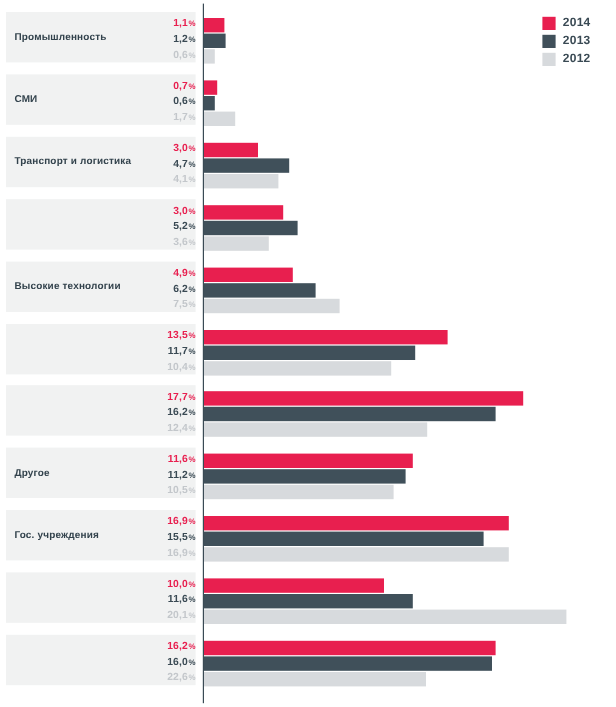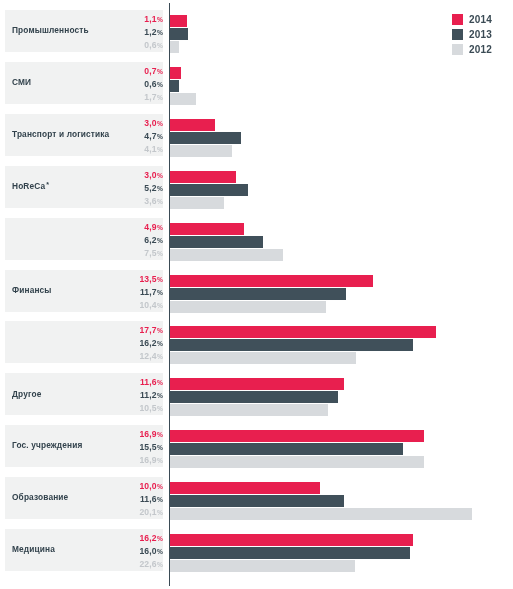--- a/index.html
+++ b/index.html
@@ -184,51 +184,47 @@
           <div class="val y2012"><span>4,1</span><span class="pct">%</span></div>
         </div>
         <div class="plot">
           <div class="bar y2014" style="width: 45.06px;"></div>
           <div class="bar y2013" style="width: 70.594px;"></div>
           <div class="bar y2012" style="width: 61.582px;"></div>
         </div>
       </div>
       <div class="row" style="top: 165.7px;">
         <div class="row-band"></div>
-        <div class="row-label">
-          <span>HoReCa</span>
-          <span class="sup">*</span>
-        </div>
         <div class="vals">
           <div class="val y2014"><span>3,0</span><span class="pct">%</span></div>
           <div class="val y2013"><span>5,2</span><span class="pct">%</span></div>
           <div class="val y2012"><span>3,6</span><span class="pct">%</span></div>
         </div>
         <div class="plot">
           <div class="bar y2014" style="width: 66.088px;"></div>
           <div class="bar y2013" style="width: 78.104px;"></div>
           <div class="bar y2012" style="width: 54.072px;"></div>
         </div>
       </div>
       <div class="row" style="top: 217.6px;">
         <div class="row-band"></div>
+        <div class="row-label">Высокие технологии</div>
         <div class="vals">
           <div class="val y2014"><span>4,9</span><span class="pct">%</span></div>
           <div class="val y2013"><span>6,2</span><span class="pct">%</span></div>
           <div class="val y2012"><span>7,5</span><span class="pct">%</span></div>
         </div>
         <div class="plot">
           <div class="bar y2014" style="width: 73.598px;"></div>
           <div class="bar y2013" style="width: 93.124px;"></div>
           <div class="bar y2012" style="width: 112.65px;"></div>
         </div>
       </div>
       <div class="row" style="top: 269.5px;">
         <div class="row-band"></div>
-        <div class="row-label">Финансы</div>
         <div class="vals">
           <div class="val y2014"><span>13,5</span><span class="pct">%</span></div>
           <div class="val y2013"><span>11,7</span><span class="pct">%</span></div>
           <div class="val y2012"><span>10,4</span><span class="pct">%</span></div>
         </div>
         <div class="plot">
           <div class="bar y2014" style="width: 202.77px;"></div>
           <div class="bar y2013" style="width: 175.734px;"></div>
           <div class="bar y2012" style="width: 156.208px;"></div>
         </div>
@@ -269,35 +265,33 @@
           <div class="val y2012"><span>16,9</span><span class="pct">%</span></div>
         </div>
         <div class="plot">
           <div class="bar y2014" style="width: 253.838px;"></div>
           <div class="bar y2013" style="width: 232.81px;"></div>
           <div class="bar y2012" style="width: 253.838px;"></div>
         </div>
       </div>
       <div class="row" style="top: 477.1px;">
         <div class="row-band"></div>
-        <div class="row-label">Образование</div>
         <div class="vals">
           <div class="val y2014"><span>10,0</span><span class="pct">%</span></div>
           <div class="val y2013"><span>11,6</span><span class="pct">%</span></div>
           <div class="val y2012"><span>20,1</span><span class="pct">%</span></div>
         </div>
         <div class="plot">
           <div class="bar y2014" style="width: 150.2px;"></div>
           <div class="bar y2013" style="width: 174.232px;"></div>
           <div class="bar y2012" style="width: 301.902px;"></div>
         </div>
       </div>
       <div class="row" style="top: 529px;">
         <div class="row-band"></div>
-        <div class="row-label">Медицина</div>
         <div class="vals">
           <div class="val y2014"><span>16,2</span><span class="pct">%</span></div>
           <div class="val y2013"><span>16,0</span><span class="pct">%</span></div>
           <div class="val y2012"><span>22,6</span><span class="pct">%</span></div>
         </div>
         <div class="plot">
           <div class="bar y2014" style="width: 243.324px;"></div>
           <div class="bar y2013" style="width: 240.32px;"></div>
           <div class="bar y2012" style="width: 184.746px;"></div>
         </div>

